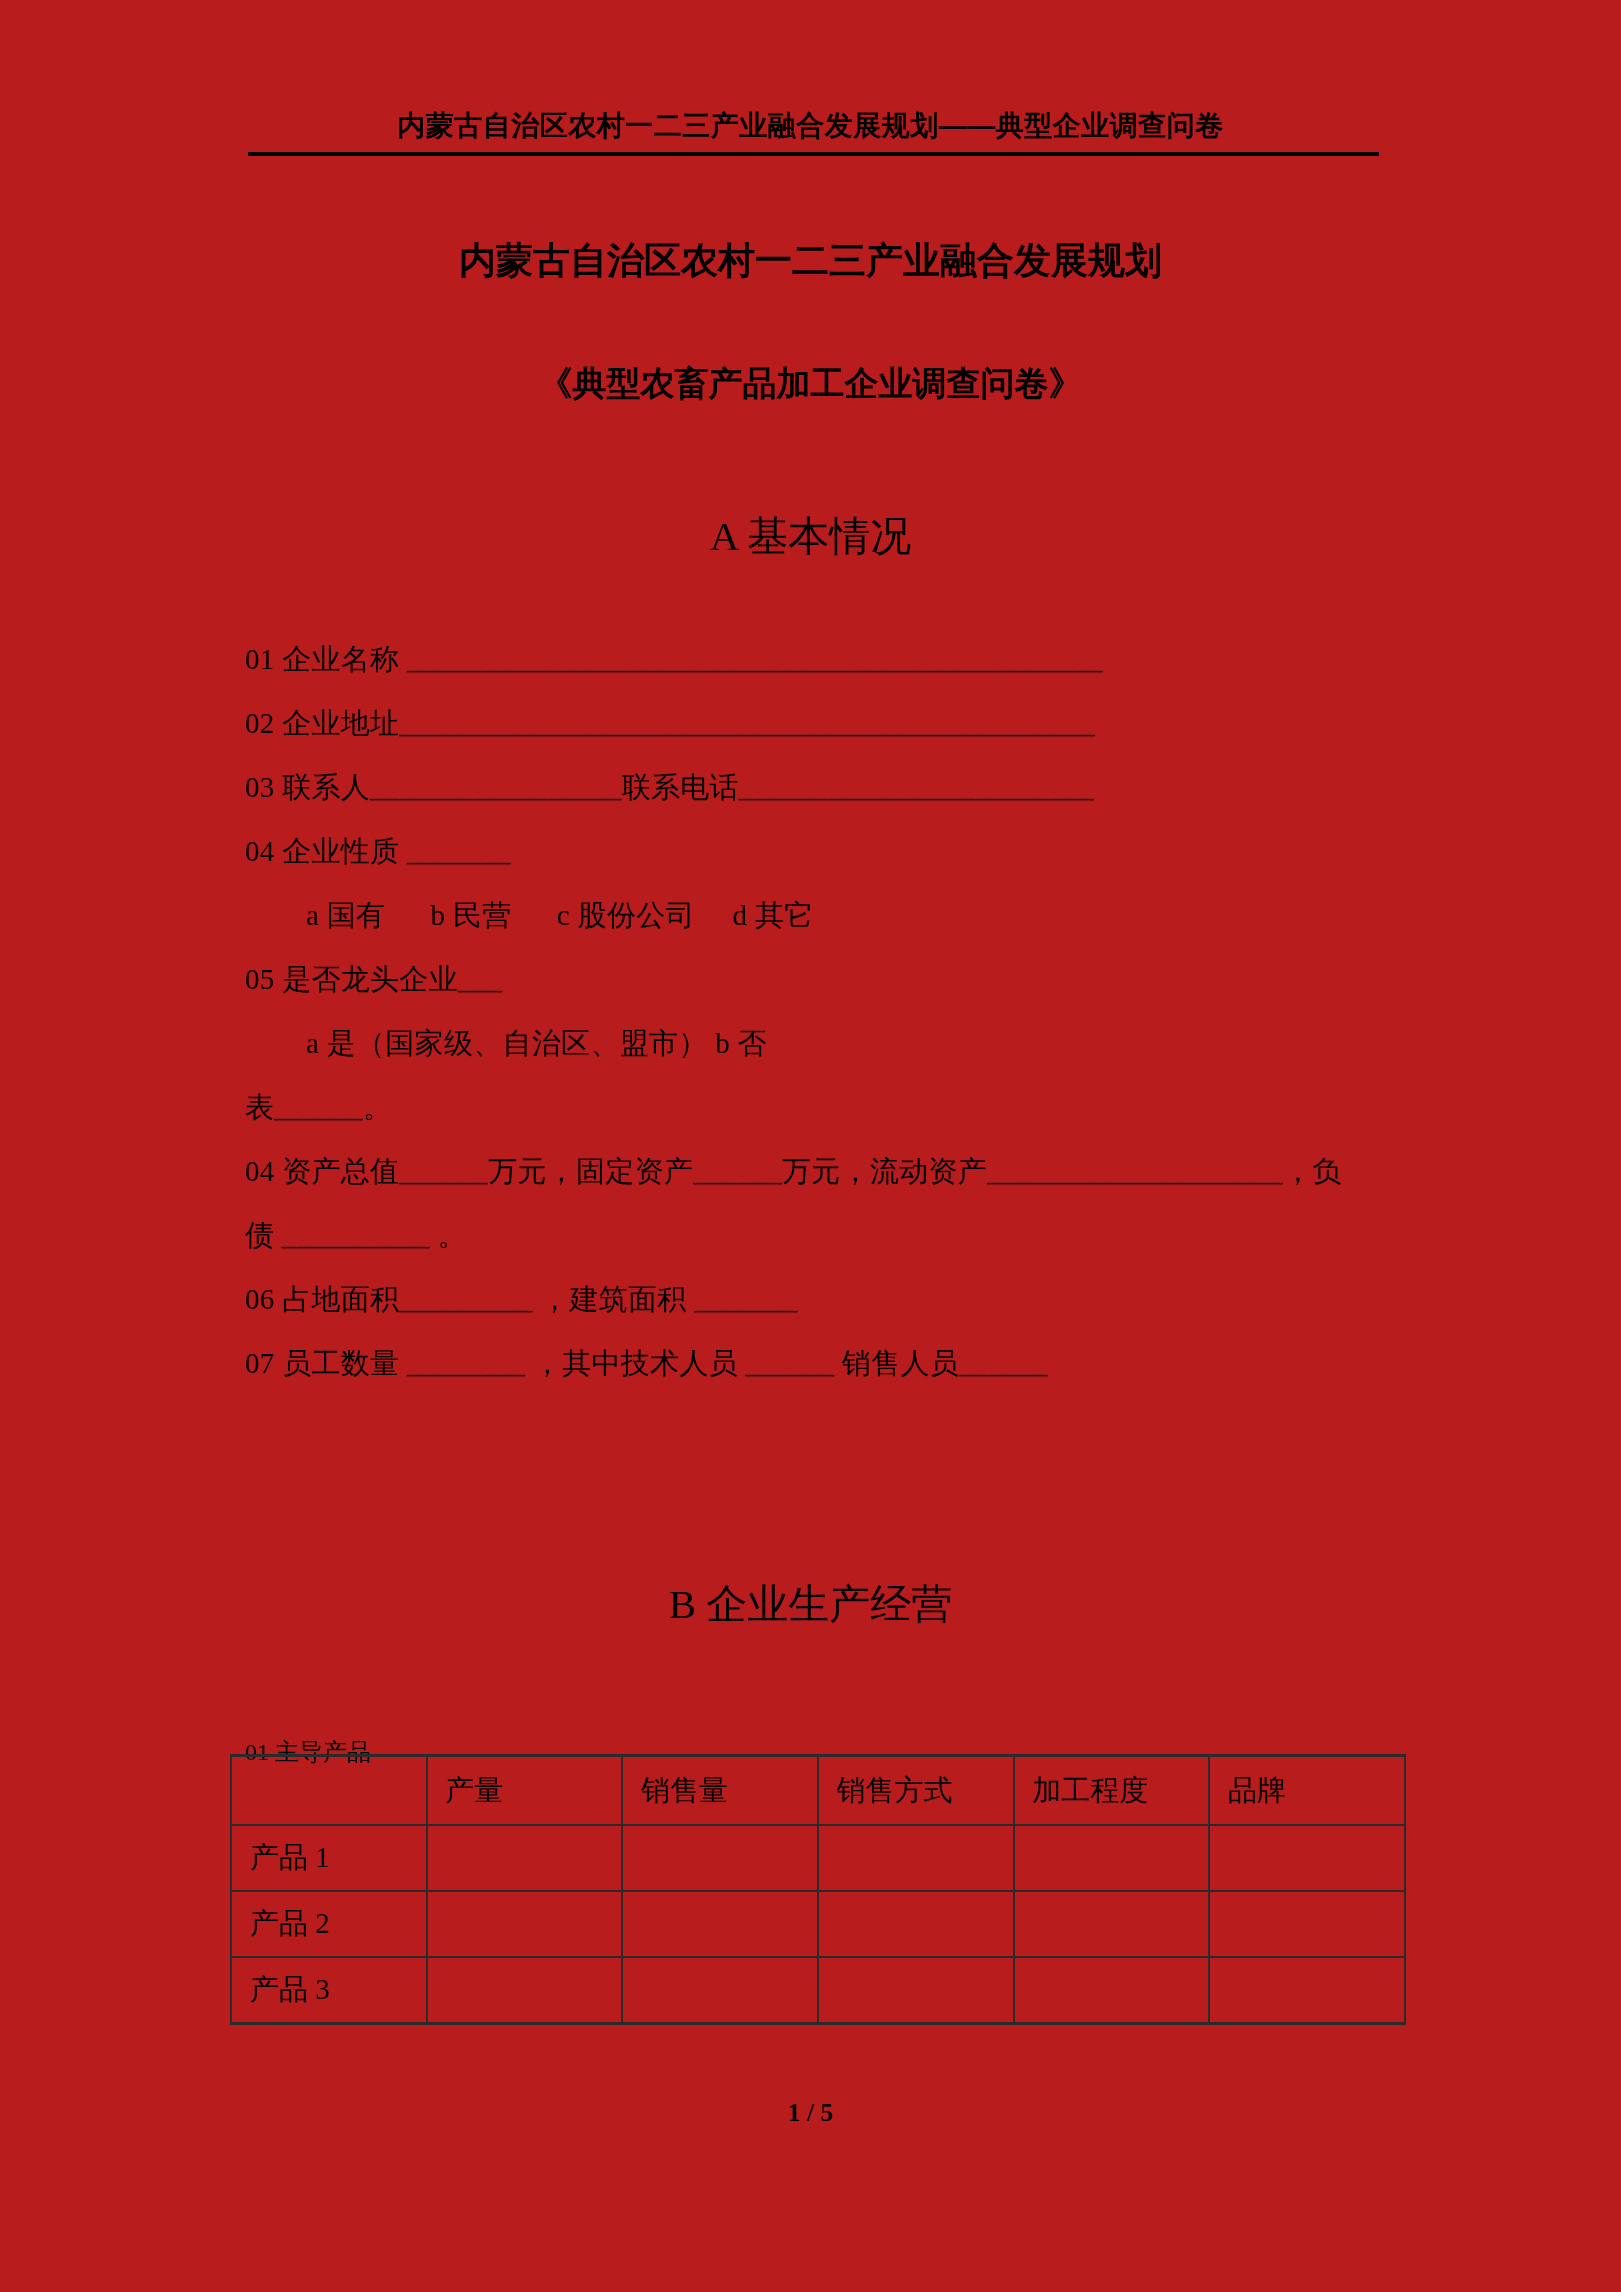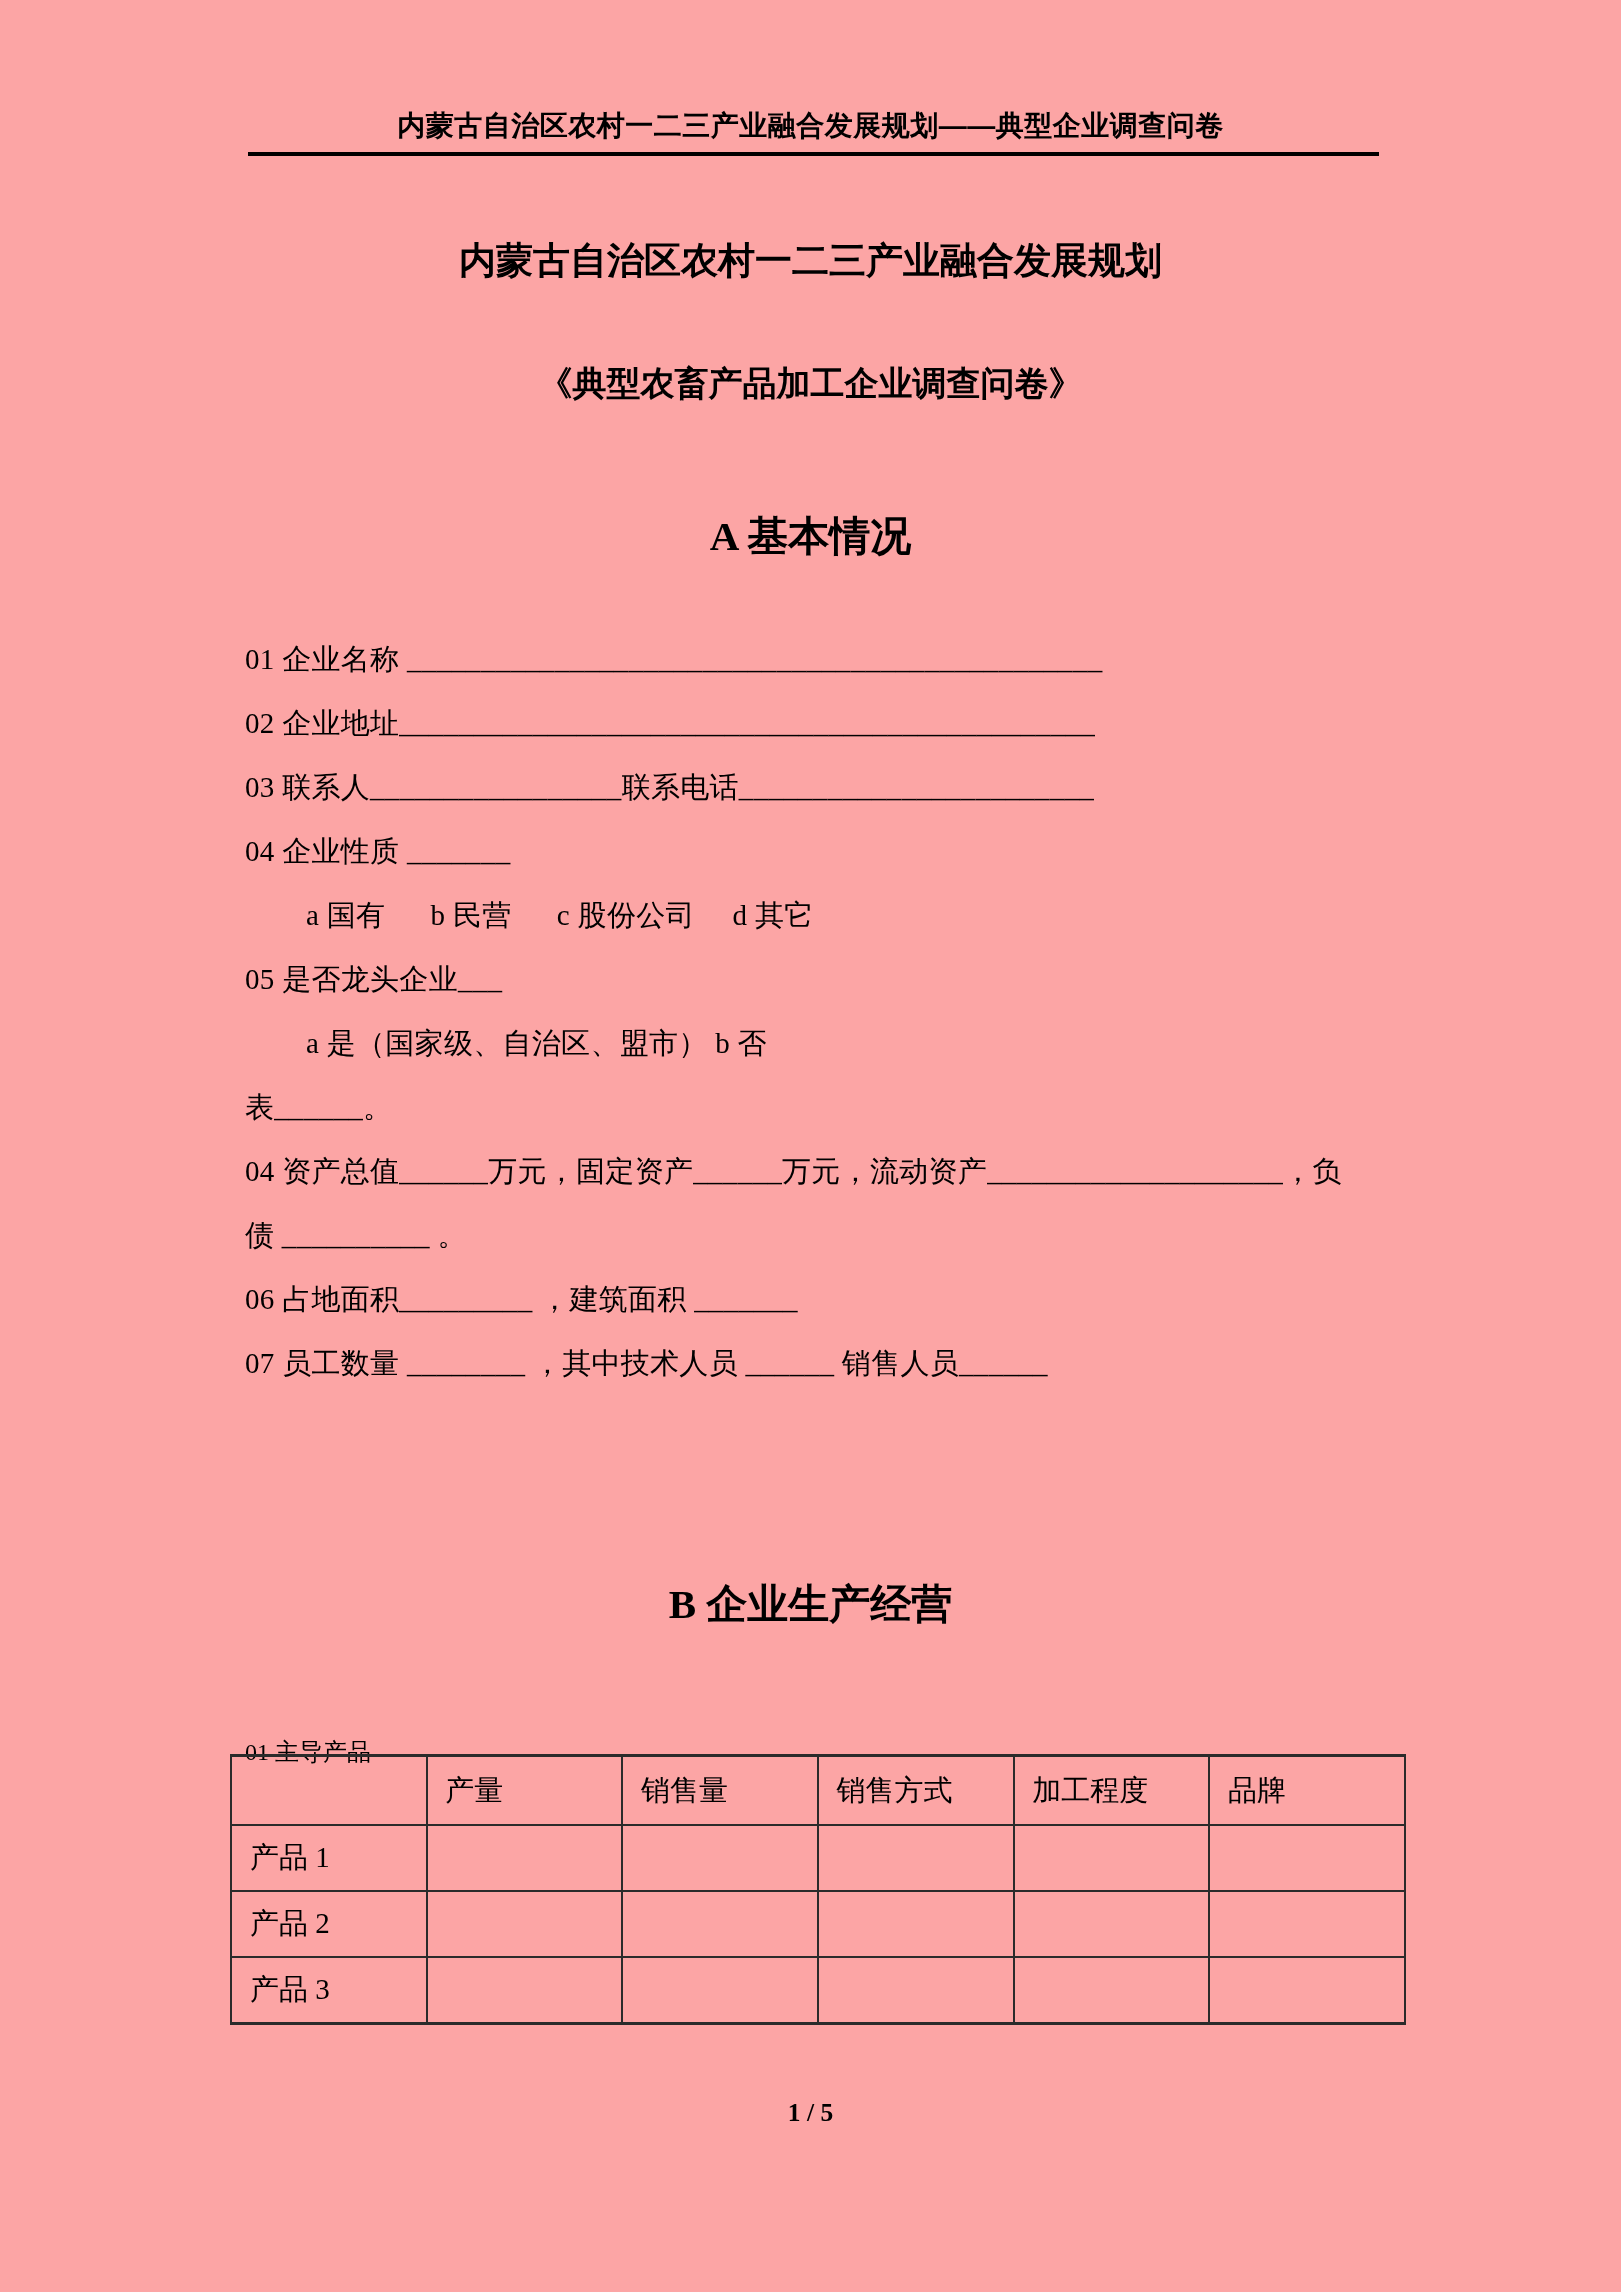--- a/index.html
+++ b/index.html
@@ -1,20 +1,20 @@
 <!DOCTYPE html>
 <html lang="zh"><head>
 <meta charset="utf-8">
 <style>
   html,body{margin:0;padding:0;background:#888;}
   .page{
     position:relative;
     width:1621px;height:2293px;
     margin:0 auto;
-    background:#fca5a5;
+    background:#b91c1c;
     color:#000;
     font-family:"Liberation Serif", serif;
     overflow:hidden;
   }
   
   .doc-header-text{
     position:absolute;top:108px;left:0;width:100%;
     text-align:center;
     font-family:"Liberation Sans", sans-serif;
     font-weight:bold;
@@ -37,21 +37,21 @@
     text-align:center;
     font-family:"Liberation Sans", sans-serif;
     font-weight:bold;
     font-size:34px;line-height:71px;
     margin:0;
   }
   .section-heading{
     position:absolute;left:0;width:100%;
     text-align:center;
     font-family:"Liberation Serif", serif;
-    font-weight:bold;
+    font-weight:normal;
     font-size:41px;line-height:49px;
     margin:0;
   }
   .section-heading.a{top:512px;}
   .section-heading.b{top:1580px;}
   .form-lines{
     position:absolute;top:627px;left:245px;width:1166px;
     font-size:29px;line-height:64px;
   }
   .form-lines p{

